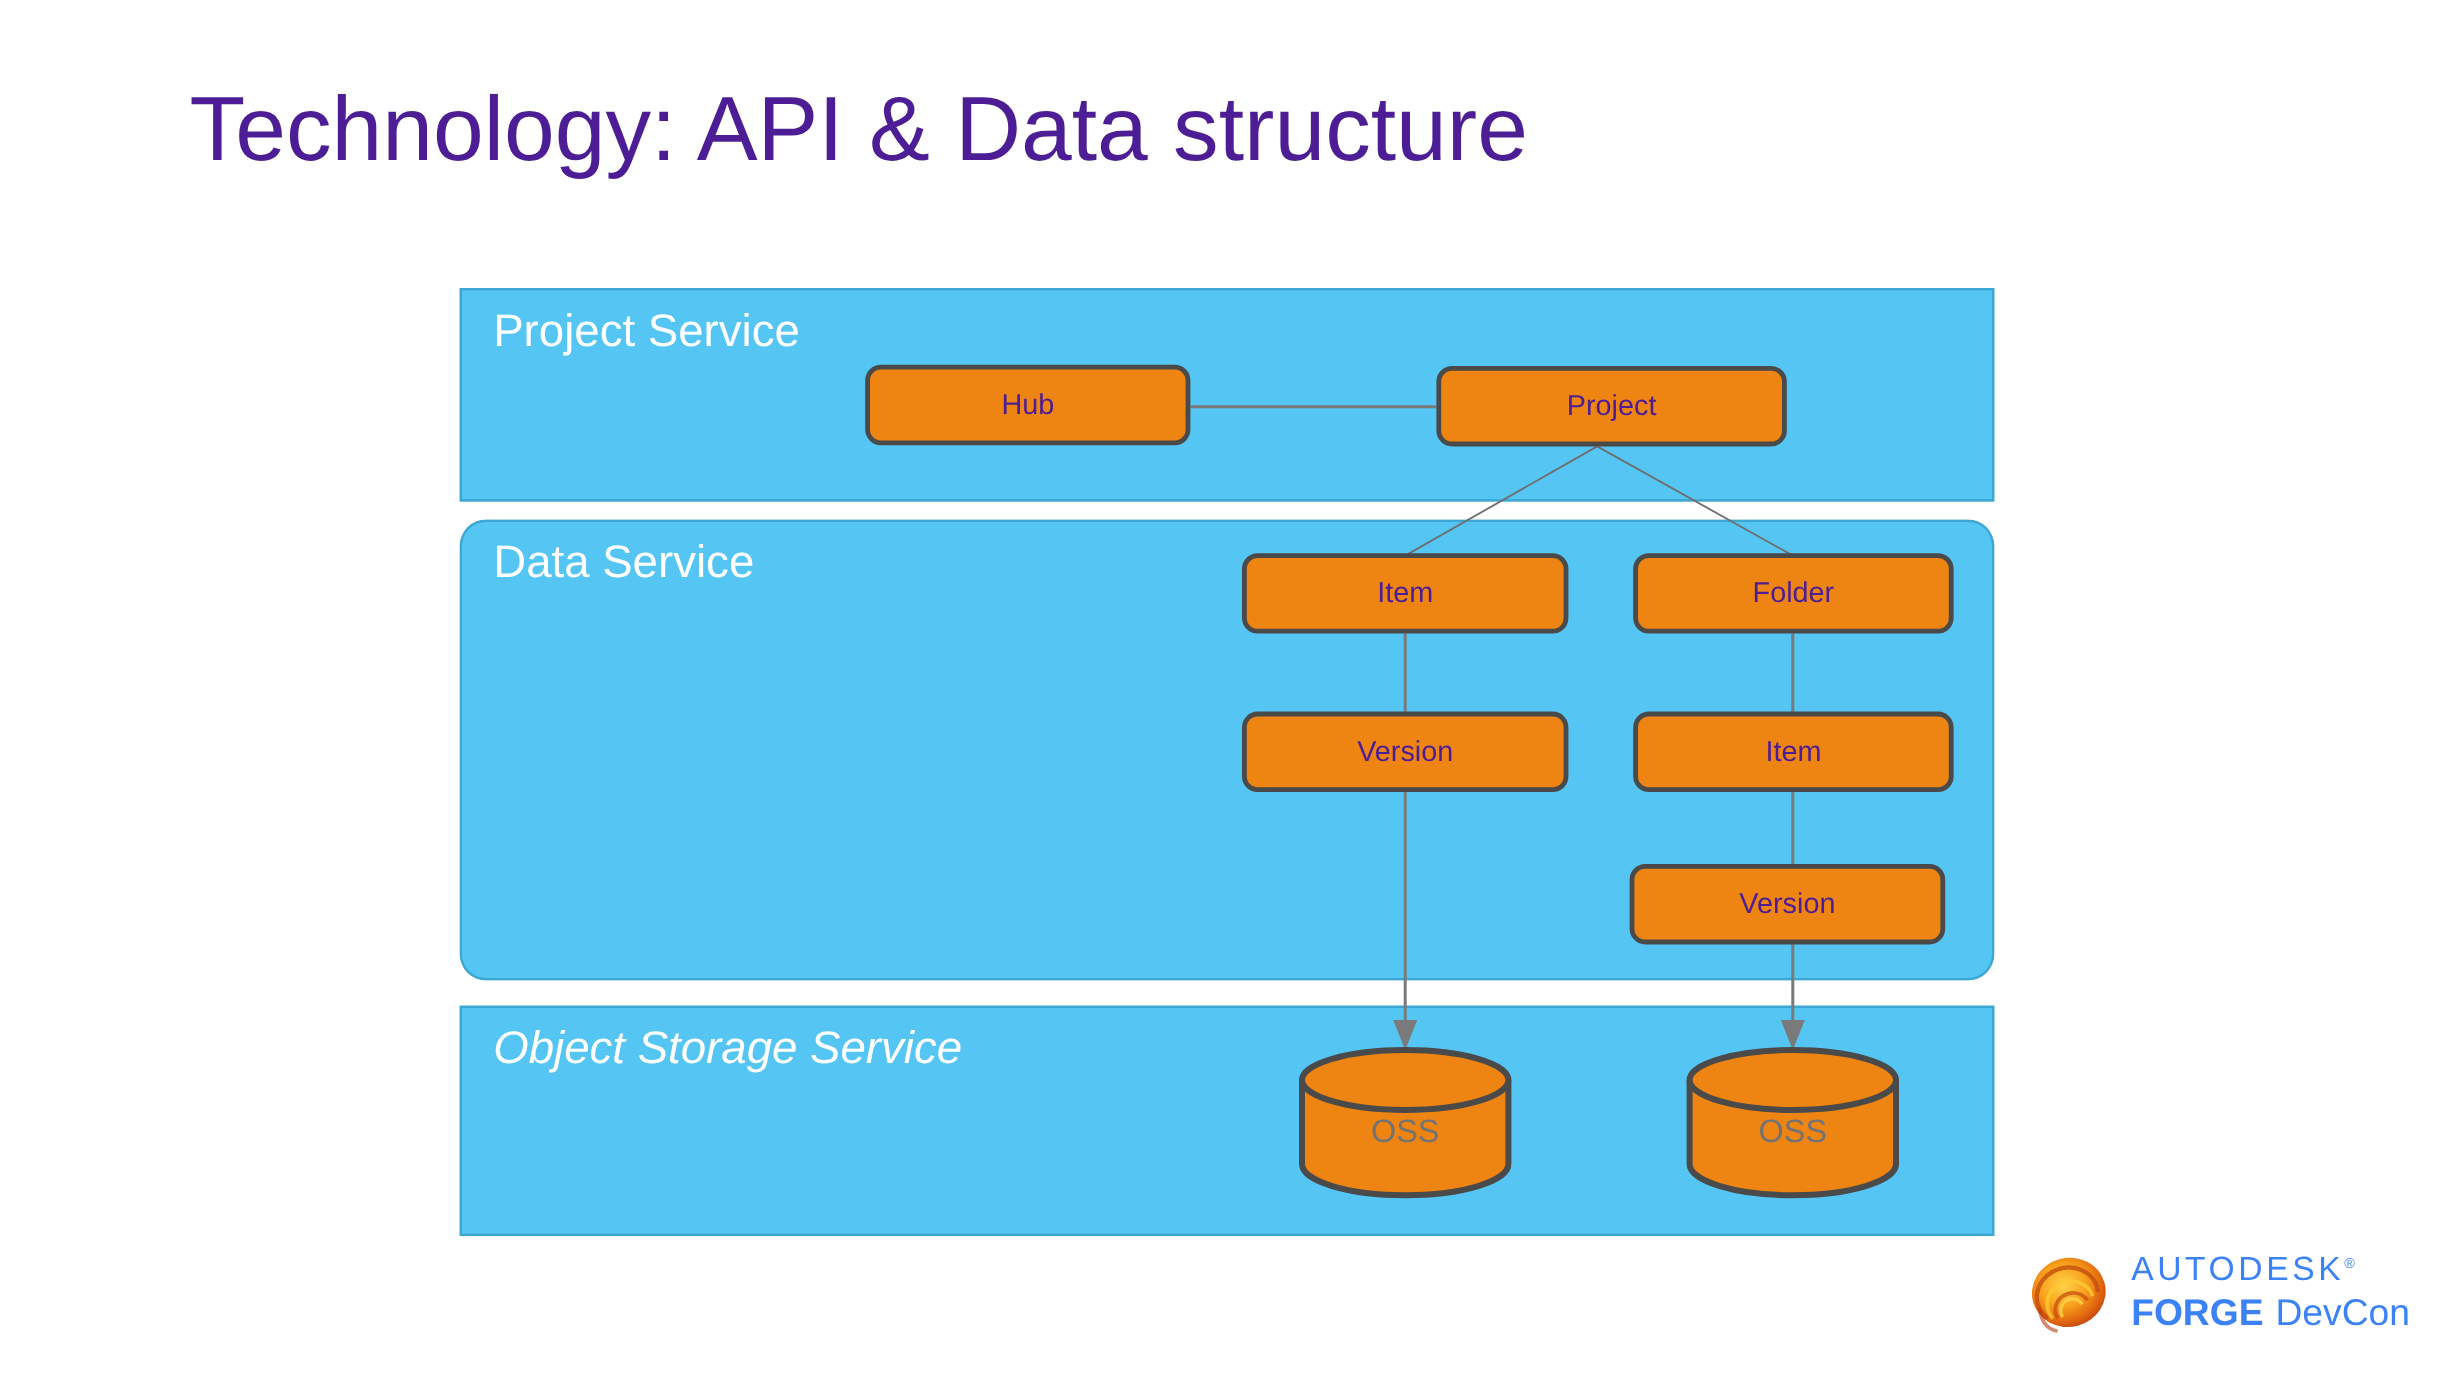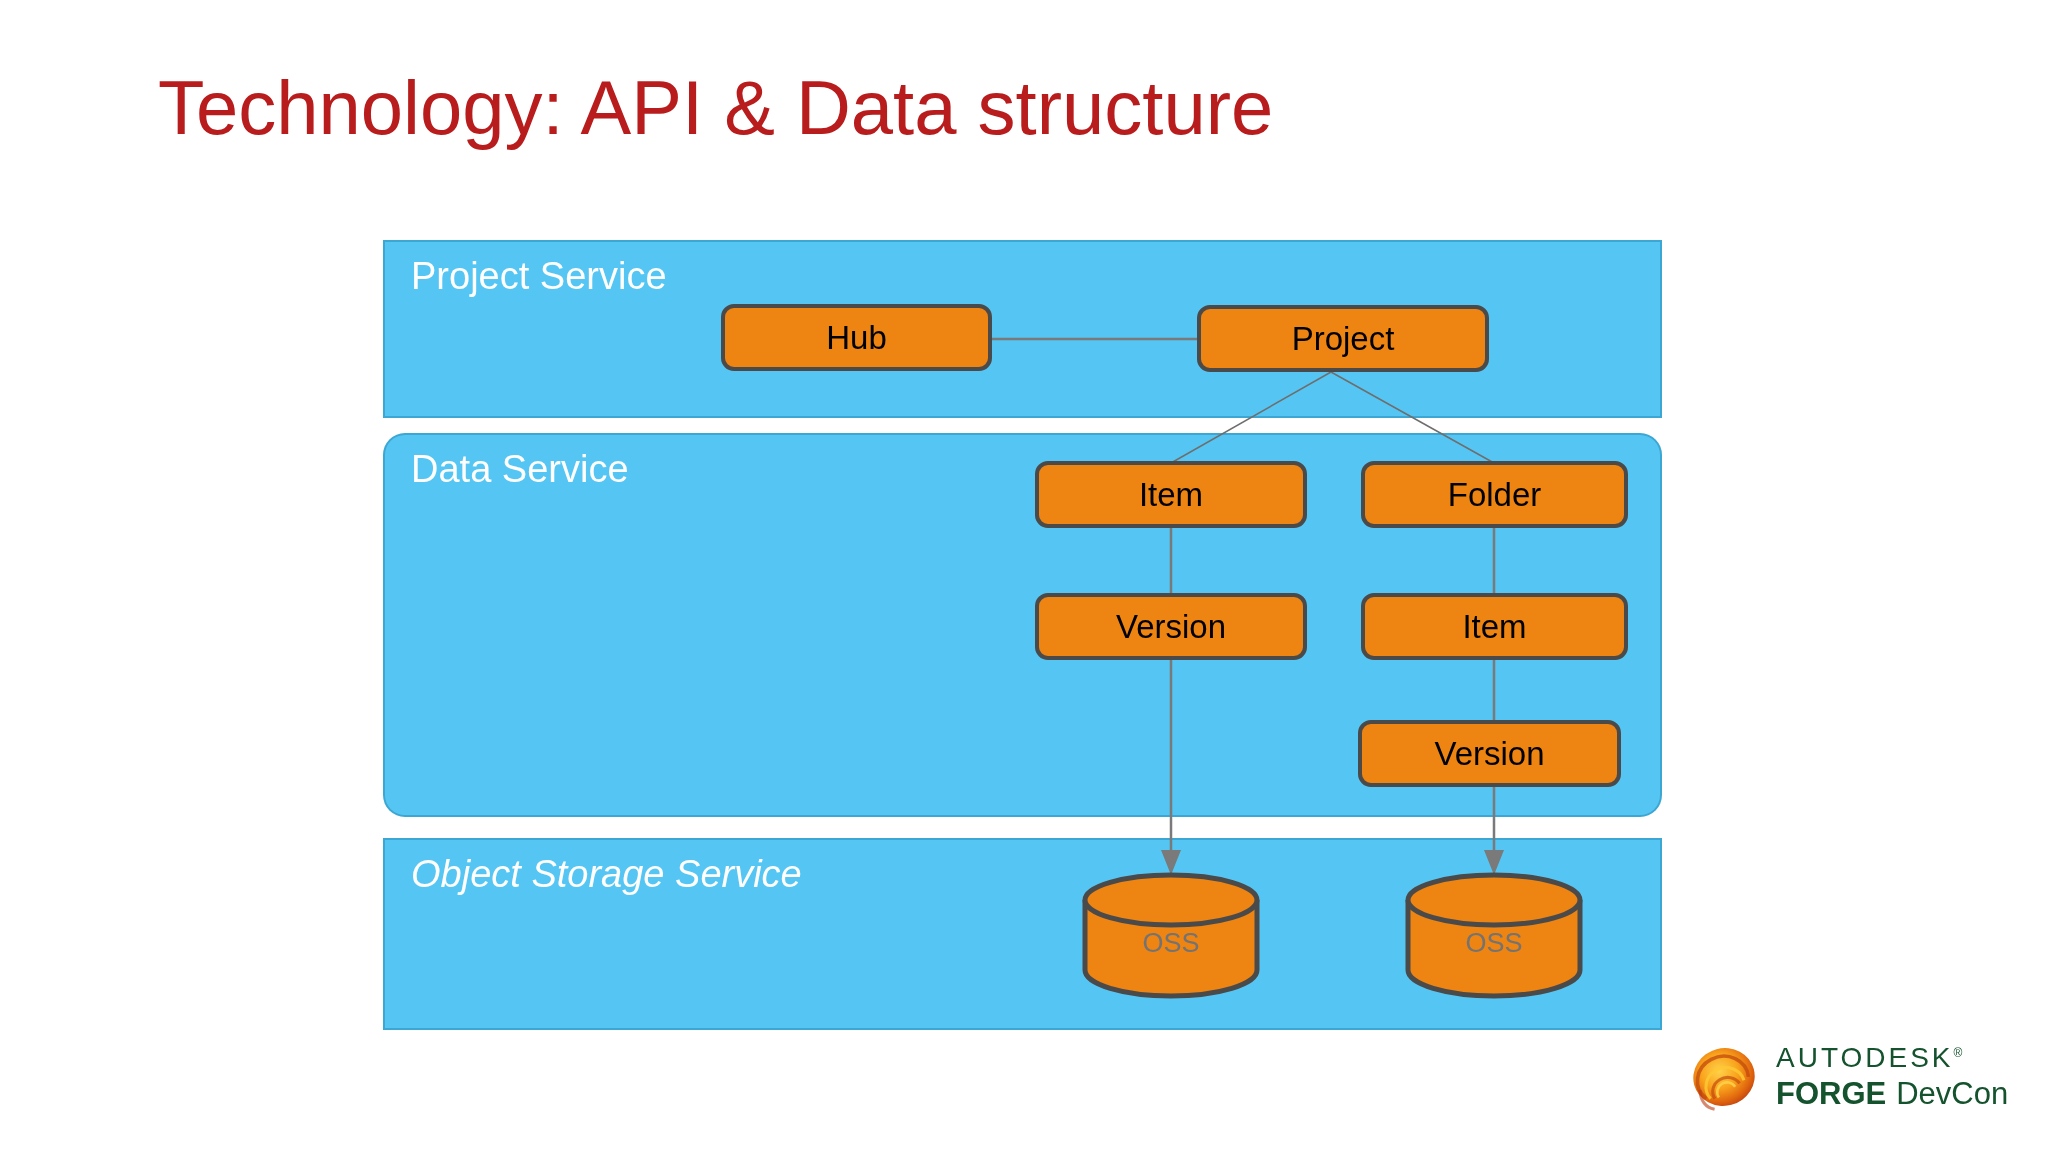--- a/index.html
+++ b/index.html
@@ -2,56 +2,56 @@
 <html><head>
 <meta charset="utf-8">
 <style>
   html,body{margin:0;padding:0;background:#ffffff;}
   .slide{
     position:relative;width:2048px;height:1152px;background:#ffffff;overflow:hidden;
     font-family:"Liberation Sans", sans-serif;
   }
   .title{
     position:absolute;left:158px;top:64px;margin:0;
-    font-size:76px;font-weight:400;color:#b91c1c;white-space:nowrap;
+    font-size:76px;font-weight:400;color:#4c1d95;white-space:nowrap;
   }
   .band{
     position:absolute;left:383px;width:1279px;box-sizing:border-box;
     background:#55C6F3;border:2px solid rgba(32,128,170,0.45);
   }
   #band-project{top:240px;height:178px;}
   #band-data{top:433px;height:384px;border-radius:22px;}
   #band-oss{top:838px;height:192px;font-style:italic;}
   .band-label{
     position:absolute;left:26px;top:13px;color:#ffffff;font-size:38px;white-space:nowrap;
   }
   .connectors{position:absolute;left:0;top:0;width:2048px;height:1152px;pointer-events:none;}
   .node{
     position:absolute;height:67px;box-sizing:border-box;
     background:#EE8411;border:4px solid #4A4A4A;border-radius:13px;
-    color:#000000;font-size:33px;
+    color:#4c1d95;font-size:24px;
     display:flex;align-items:center;justify-content:center;white-space:nowrap;
   }
   #node-hub{left:721px;top:304px;width:271px;}
   #node-project{left:1197px;top:305px;width:292px;}
   #node-item-top{left:1035px;top:461px;width:272px;}
   #node-folder{left:1361px;top:461px;width:267px;}
   #node-version-left{left:1035px;top:593px;width:272px;}
   #node-item-right{left:1361px;top:593px;width:267px;}
   #node-version-right{left:1358px;top:720px;width:263px;}
   .cylinder{position:absolute;width:184px;height:136px;}
   #cyl-left{left:1079px;top:868px;}
   #cyl-right{left:1402px;top:868px;}
   .cyl-label{
     position:absolute;left:0;right:0;top:60px;text-align:center;
     color:#737373;font-size:27px;
   }
   .logo{position:absolute;left:1688px;top:1040px;display:flex;align-items:center;}
   .logo-mark{width:72px;height:74px;margin-right:16px;flex:0 0 auto;}
-  .logo-text{line-height:1.1;color:#14532d;}
+  .logo-text{line-height:1.1;color:#3b82f6;}
   .logo-line1{font-size:28px;letter-spacing:3px;white-space:nowrap;}
   .logo-line1 sup{font-size:12px;letter-spacing:0;vertical-align:super;}
   .logo-line2{font-size:31px;margin-top:3px;white-space:nowrap;}
   .logo-line2 .bold{font-weight:700;margin-right:10px;}
 </style>
 </head>
 <body>
 
 <div class="slide">
 

